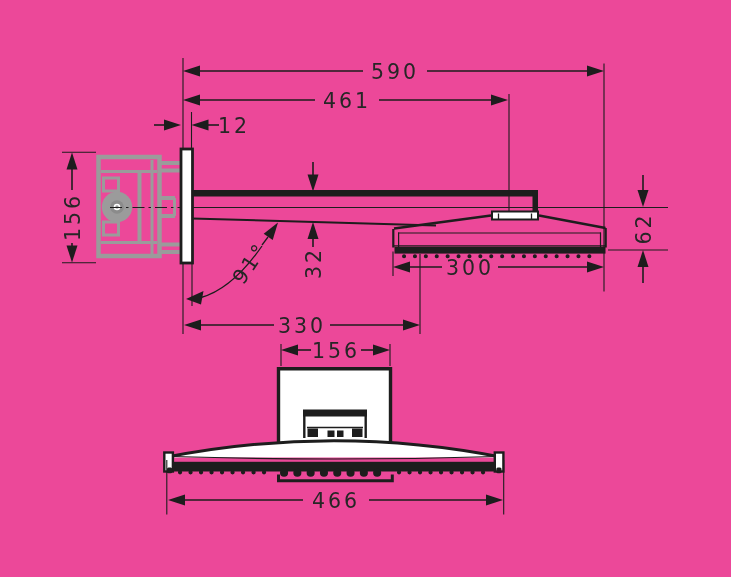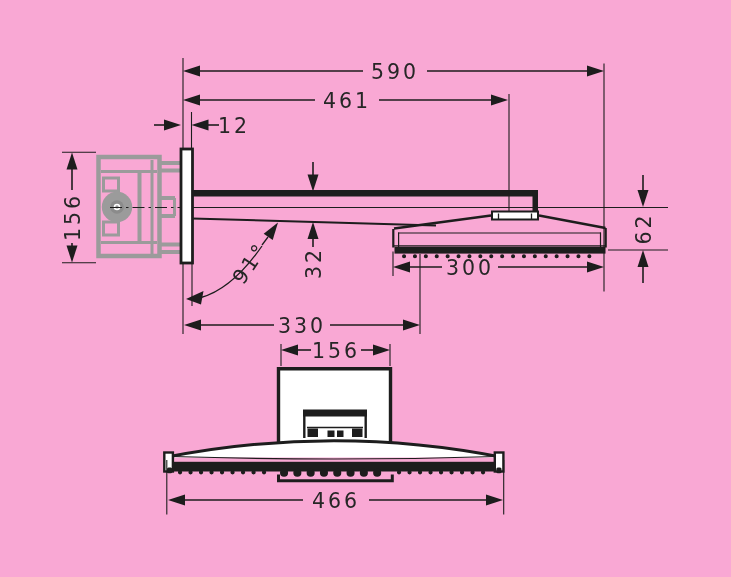--- a/index.html
+++ b/index.html
@@ -1,16 +1,16 @@
 <!DOCTYPE html>
 <html><head>
 <meta charset="utf-8">
 <style>
   html,body{margin:0;padding:0;background:#e8e8e8;}
-  .stage{position:relative;width:731px;height:577px;background:#f9a8d4;overflow:hidden;
+  .stage{position:relative;width:731px;height:577px;background:#ec4899;overflow:hidden;
          font-family:"DejaVu Sans",sans-serif;}
   svg{position:absolute;left:0;top:0;}
   text{font-family:"DejaVu Sans",sans-serif;fill:#262626;font-size:20.5px;letter-spacing:3px;}
 </style>
 </head>
 <body>
 
 <div class="stage">
 <svg width="731" height="577" viewBox="0 0 731 577">
 

